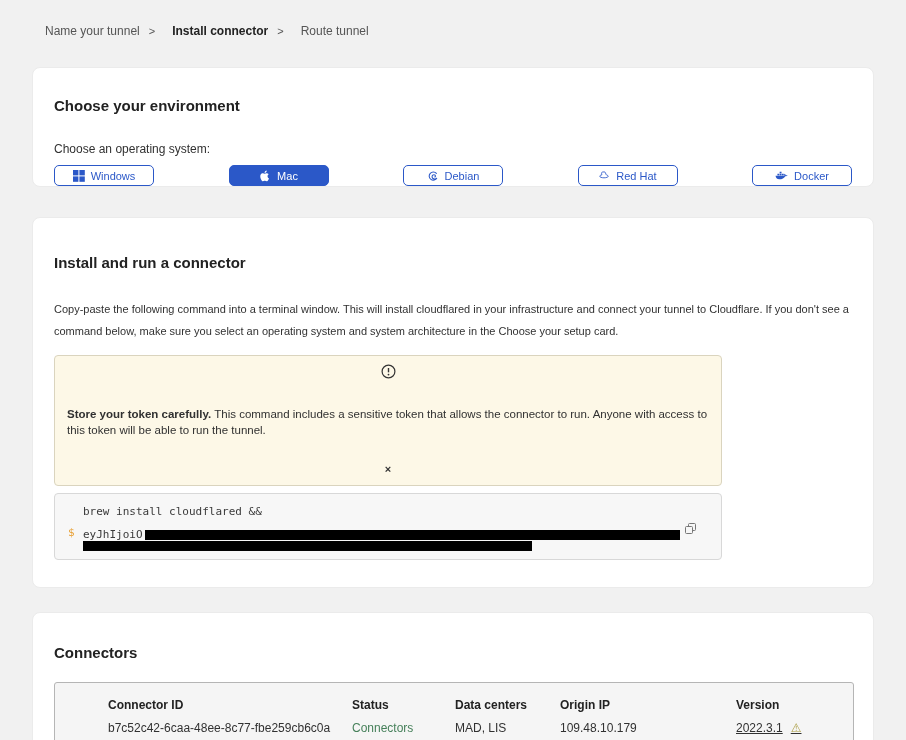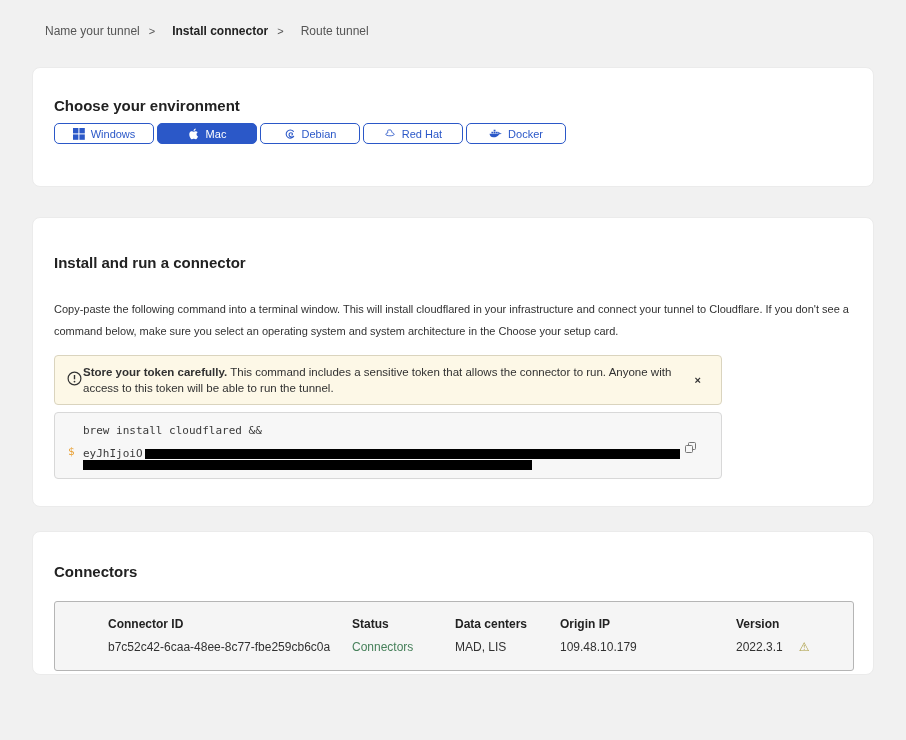--- a/index.html
+++ b/index.html
@@ -27,21 +27,21 @@
     margin: 0 32px;
     background: #ffffff;
     border: 1px solid #ebebeb;
     border-radius: 8px;
   }
   .card h2 { font-size: 15px; font-weight: bold; color: #222; }
 
   
   .card-env { margin-top: 29px; padding: 29px 21px 9px; height: 120px; }
   .os-label { margin-top: 28px; font-size: 12px; color: #313131; }
-  .os-row { display: flex; gap: 3px; margin-top: 9px; }
+  .os-row { display: flex; gap: 3px; margin-top: 9px; justify-content: space-between; }
   .os-btn {
     width: 100px; height: 21px;
     display: flex; align-items: center; justify-content: center; gap: 6px;
     background: #fff;
     border: 1px solid #2b58c8;
     border-radius: 5px;
     color: #2b58c8;
     font-size: 11px;
     font-family: "Liberation Sans", sans-serif;
     cursor: pointer;
@@ -59,21 +59,22 @@
     max-width: 796px;
   }
   .warn-banner {
     margin-top: 13px;
     width: 668px; min-height: 48px;
     background: #fdf8e7;
     border: 1px solid #dad4be;
     border-radius: 4px;
     display: flex; align-items: center;
     padding: 8px 12px 8px 12px;
-    gap: 1px;
+    gap: 23px;
+    flex-direction: column;
   }
   .warn-text { font-size: 11.5px; line-height: 16px; flex: 1; color: #313131; }
   .warn-text b { font-weight: bold; }
   .warn-close {
     background: none; border: none; cursor: pointer;
     font-size: 11px; font-weight: bold; color: #333;
     padding: 2px 8px;
   }
   .code-block {
     position: relative;
@@ -118,36 +119,37 @@
     padding: 15px 20px 12px 53px;
     font-size: 12px;
   }
   .t-row {
     display: grid;
     grid-template-columns: 244px 103px 105px 176px 1fr;
     align-items: center;
   }
   .t-head { font-weight: bold; color: #222; margin-bottom: 9px; }
   .status-connected { color: #46805a; }
-  .version-cell { display: flex; align-items: flex-start; gap: 16px; }
+  .version-cell { display: flex; align-items: flex-start; gap: 8px; text-decoration: underline; }
   .warn-triangle { color: #a89a3c; font-size: 12px; }
 </style>
 </head>
 <body>
 
 <nav class="breadcrumb">
   <span class="crumb">Name your tunnel</span>
   <span class="crumb-sep">&gt;</span>
   <span class="crumb current">Install connector</span>
   <span class="crumb-sep">&gt;</span>
   <span class="crumb">Route tunnel</span>
 </nav>
 
 <section class="card card-env">
   <h2>Choose your environment</h2>
+  <div class="os-label">Choose an operating system:</div>
   <div class="os-row">
 
     <button class="os-btn">
       <span>
         <svg width="12" height="12" viewBox="0 0 12 12">
             <g fill="#2b58c8">
           <rect x="0" y="0" width="5.4" height="5.4"></rect>
               <rect x="6.4" y="0" width="5.4" height="5.4"></rect>
           <rect x="0" y="6.4" width="5.4" height="5.4"></rect>
               <rect x="6.4" y="6.4" width="5.4" height="5.4"></rect>

